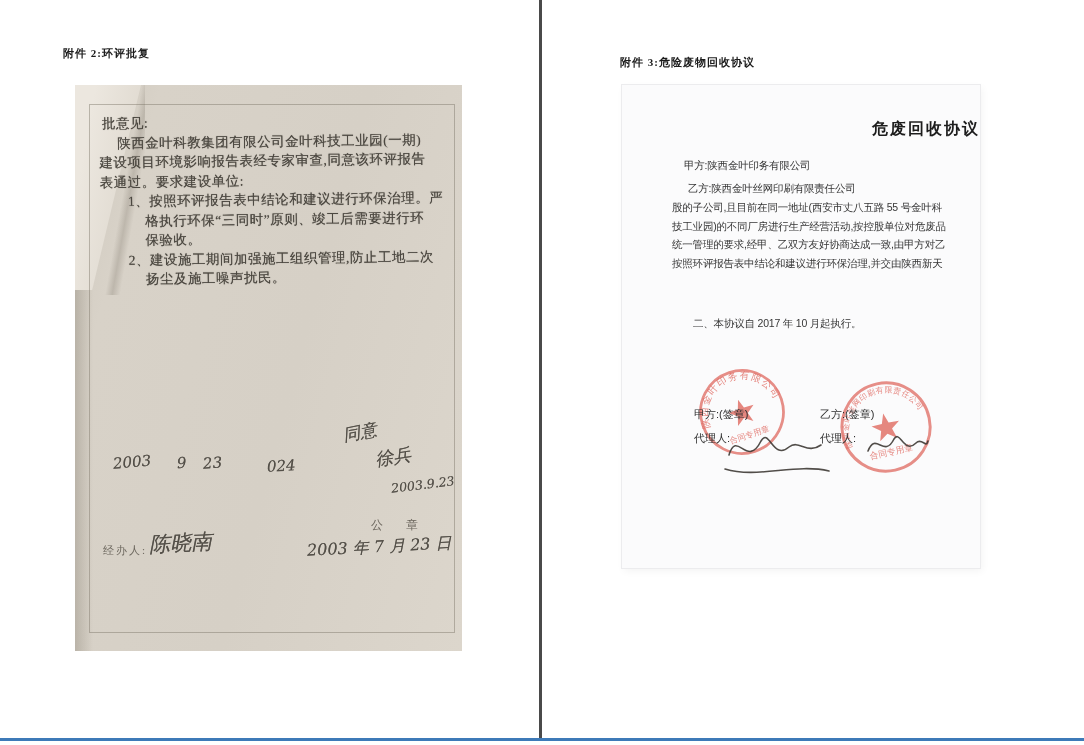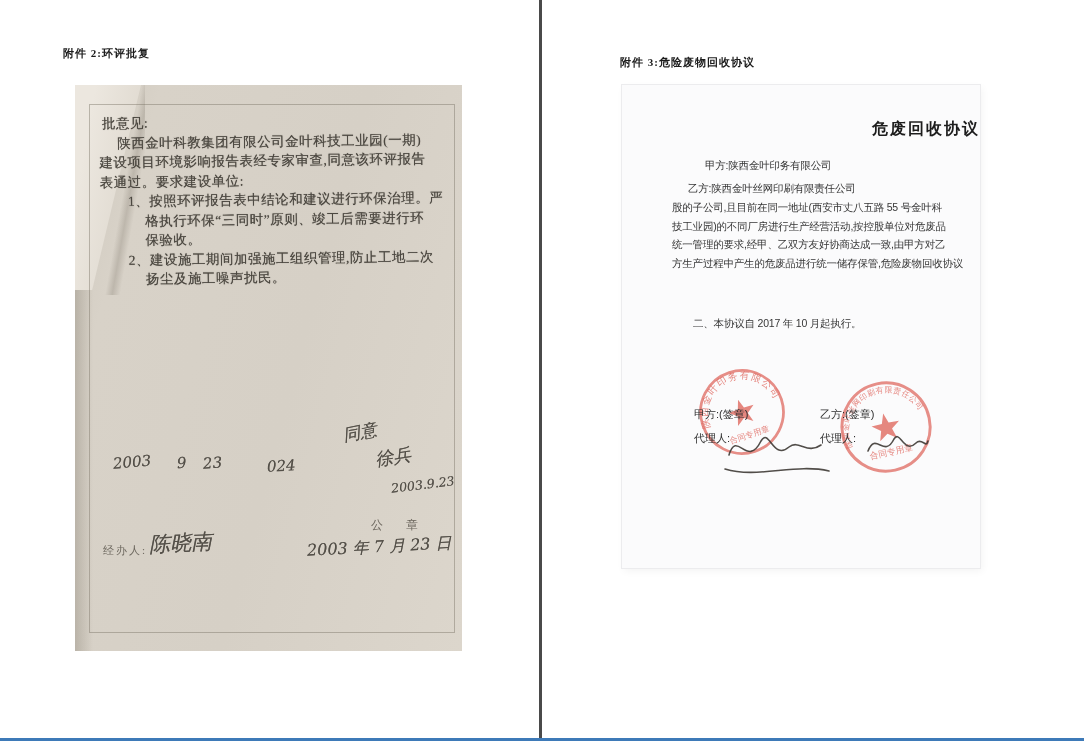--- a/index.html
+++ b/index.html
@@ -106,28 +106,28 @@
 
   <div class="abs printed-small" style="left:296px;top:432px;font-size:12px;letter-spacing:10px;">公  章</div>
   <div class="abs hw" style="left:232px;top:452px;font-size:16px;transform:rotate(-3deg);">2003 年 7 月 23 日</div>
 </div>
 
 <div class="abs att-title" style="left:620px;top:46px;margin-top:9px;">附件 3:危险废物回收协议</div>
 
 <div class="abs contract">
   <div class="abs c-title">危废回收协议</div>
 
-  <div class="abs c-text" style="left:83px;top:74px;">甲方:陕西金叶印务有限公司</div>
+  <div class="abs c-text" style="left:62px;top:74px;">甲方:陕西金叶印务有限公司</div>
   <div class="abs c-text" style="left:66px;top:97px;">乙方:陕西金叶丝网印刷有限责任公司</div>
 
   <div class="abs c-text c-para">
     <div>股的子公司,且目前在同一地址(西安市丈八五路 55 号金叶科</div>
     <div>技工业园)的不同厂房进行生产经营活动,按控股单位对危废品</div>
     <div>统一管理的要求,经甲、乙双方友好协商达成一致,由甲方对乙</div>
-    <div>方生产过程中产生的危废品进行统一储存保管,危险废物回收协议</div>
+    <div>按照环评报告表中结论和建议进行环保治理,并交由陕西新天</div>
   </div>
   <div class="abs c-text c-clause2">二、本协议自 2017 年 10 月起执行。</div>
 
   <svg class="abs stamp" style="left:74px;top:281px;transform:rotate(-18deg);" width="92" height="92" viewBox="0 0 100 100">
     <circle cx="50" cy="50" r="45" fill="none" stroke="#e05a50" stroke-width="3" opacity=".8"></circle>
     <path d="M50,36 L53.5,46.1 L64.3,46.4 L55.7,52.9 L58.8,63.1 L50,57 L41.2,63.1 L44.3,52.9 L35.7,46.4 L46.5,46.1 Z" fill="#e05a50" opacity=".85"></path>
     <path id="arcA" d="M 14,64 A 38,38 0 1 1 86,64" fill="none"></path>
     <text font-family="Liberation Sans, sans-serif" font-size="10.5" fill="#e05a50" letter-spacing="1.5" opacity=".85">
       <textPath href="#arcA" startOffset="6%">陕西金叶印务有限公司</textPath>
     </text>

